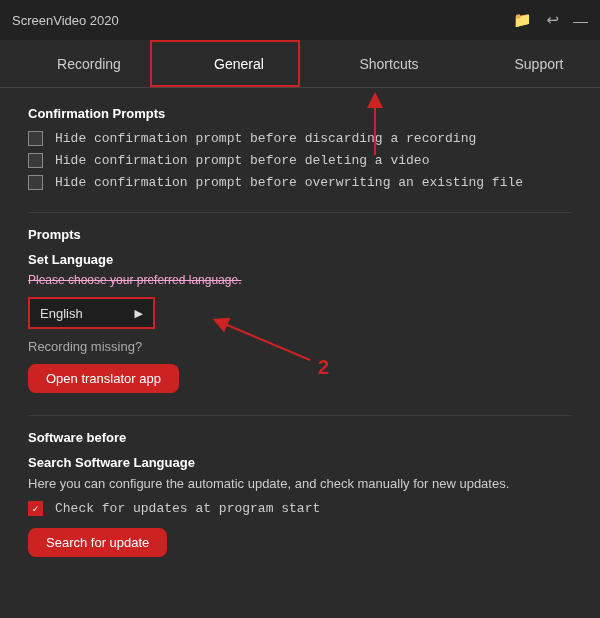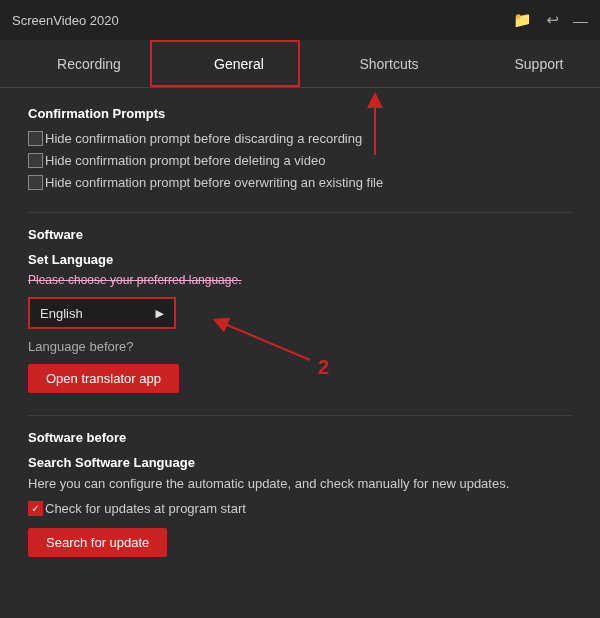--- a/index.html
+++ b/index.html
@@ -83,21 +83,22 @@
 
     
     .confirmation-section {
       margin-bottom: 22px;
     }
 
     .checkbox-row {
       display: flex;
       align-items: center;
       margin-bottom: 7px;
-      gap: 2px;
+      gap: 12px;
+      font-family: Liberation Mono, monospace;
     }
 
     .checkbox-box {
       width: 15px;
       height: 15px;
       border: 1px solid #888;
       background: #3a3a3a;
       flex-shrink: 0;
       display: flex;
       align-items: center;
@@ -135,21 +136,21 @@
     .language-desc {
       font-size: 12px;
       color: #f9a8d4;
       text-decoration: line-through;
       margin-bottom: 10px;
     }
 
     .language-dropdown {
       display: flex;
       align-items: center;
-      width: 148px;
+      width: 127px;
       height: 32px;
       background-color: #1e1e1e;
       border: 2px solid #cc2222;
       padding: 0 10px;
       margin-bottom: 10px;
       cursor: pointer;
       justify-content: space-between;
     }
 
     .language-dropdown-text {
@@ -169,21 +170,21 @@
     }
 
     
     .btn-red {
       background-color: #cc2222;
       color: #ffffff;
       border: none;
       padding: 7px 18px;
       font-size: 13px;
       cursor: pointer;
-      border-radius: 2px;
+      border-radius: 8px;
     }
 
     
     .updates-section {
       margin-bottom: 18px;
     }
 
     
     .section-divider {
       border: none;
@@ -248,30 +249,30 @@
       </div>
       <div class="checkbox-row">
         <div class="checkbox-box"></div>
         <span class="checkbox-label">Hide confirmation prompt before overwriting an existing file</span>
       </div>
     </div>
 
     <hr class="section-divider">
 
     <div class="language-section">
-      <div class="section-title">Software</div>
+      <div class="section-title">Prompts</div>
       <div class="subsection-title">Set Language</div>
       <div class="language-desc">Please choose your preferred language.</div>
 
       <div class="language-dropdown">
         <span class="language-dropdown-text">English</span>
         <span class="language-dropdown-arrow">▶</span>
       </div>
 
-      <div class="language-missing">Language before?</div>
+      <div class="language-missing">Recording missing?</div>
       <button class="btn-red">Open translator app</button>
     </div>
 
     <hr class="section-divider">
 
     <div class="updates-section">
       <div class="section-title">Software before</div>
       <div class="subsection-title">Search Software Language</div>
       <div style="color:#cccccc; font-size:13px; margin-bottom:10px;">Here you can configure the automatic update, and check manually for new updates.</div>
 

